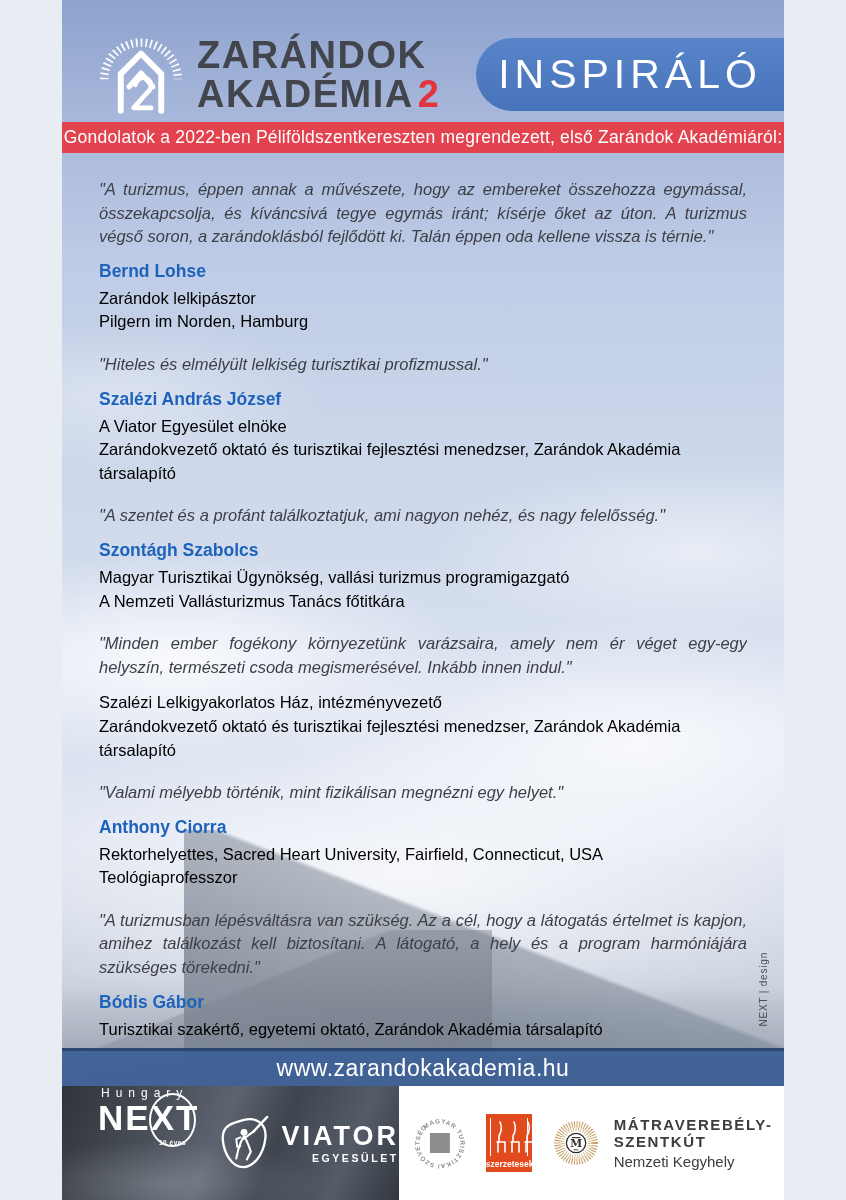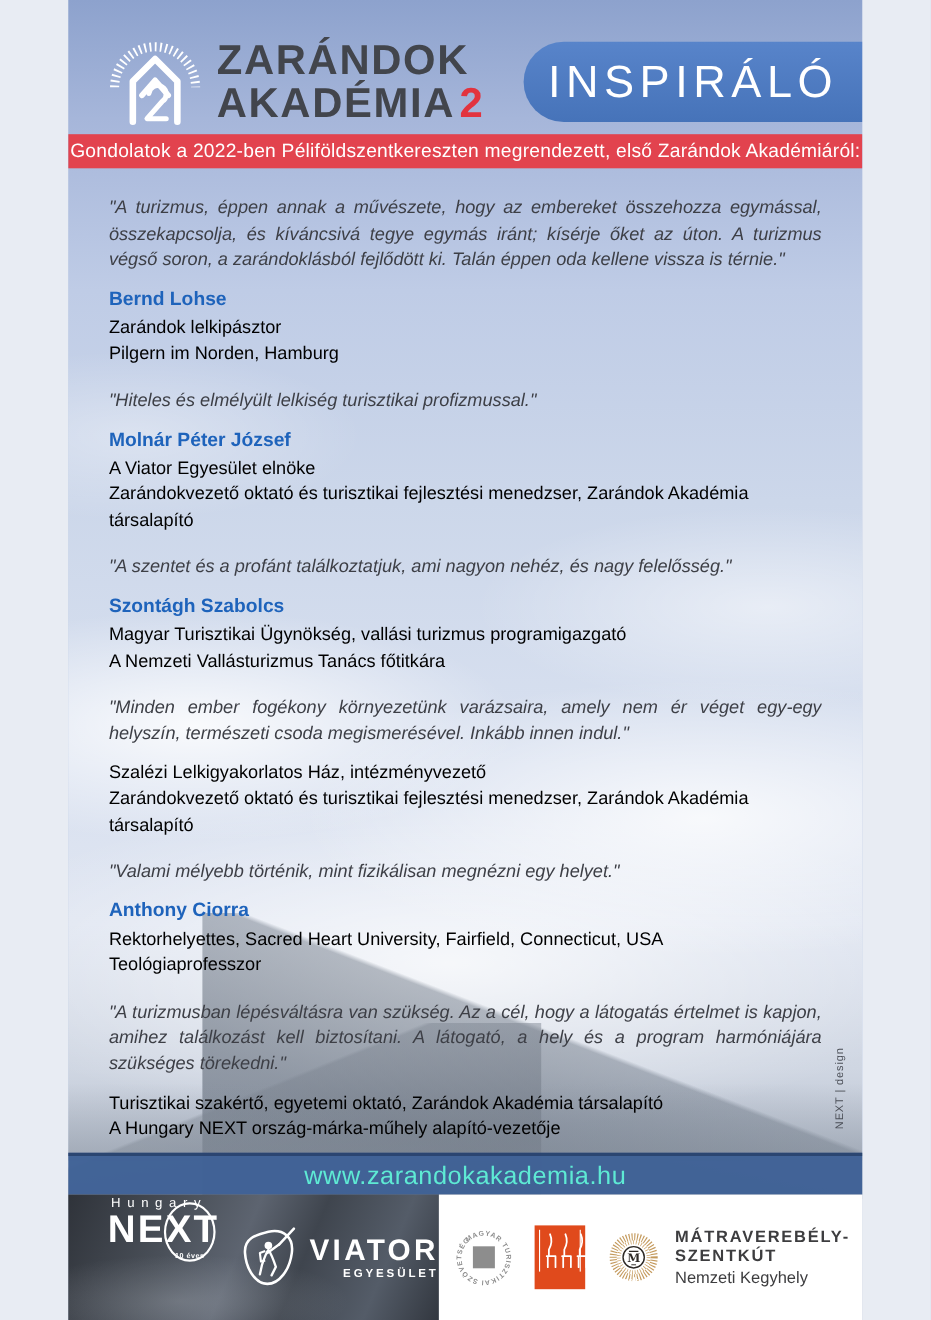--- a/index.html
+++ b/index.html
@@ -47,21 +47,21 @@
   .person { font-size:17.5px; font-weight:700; color:var(--name_blue,#1e63bb); margin-bottom:5px; }
   .role { font-size:16.5px; line-height:1.43; color:#000000; }
 
   
   .credit { position:absolute; right:15px; top:952px; writing-mode:vertical-rl; transform:rotate(180deg);
     font-size:10px; color:#4b4f57; letter-spacing:.8px; }
 
   
   .webbar { position:absolute; top:1048px; left:0; right:0; height:38px;
     background:rgba(62,97,150,.96); border-top:3px solid rgba(38,62,104,.8);
-    display:flex; align-items:center; justify-content:center; color:#5eead4; font-size:23px; letter-spacing:.5px; font-weight:500; }
+    display:flex; align-items:center; justify-content:center; color:#ffffff; font-size:23px; letter-spacing:.5px; font-weight:500; }
 
   
   .footer { position:absolute; top:1086px; left:0; right:0; bottom:0; display:flex; }
   .footer-left { width:372px; display:flex; gap:16px; padding-left:36px;
     background:
       radial-gradient(ellipse 220px 60px at 30% 85%, rgba(200,205,212,.25), transparent 70%),
       linear-gradient(113deg,#2f333a 0%,#4a5059 28%,#5d6470 46%,#3f454e 62%,#545c68 82%,#32373f 100%); }
   .footer-right { flex:1; background:#fff; display:flex; align-items:center; gap:19px; padding-left:14px; }
 
   
@@ -77,21 +77,21 @@
   .viator-icon { width:58px; height:58px; }
   .viator-name { font-size:27px; font-weight:800; letter-spacing:3px; line-height:1; }
   .viator-sub { font-size:10.5px; letter-spacing:2.6px; font-weight:600; text-align:right; margin-top:2px; }
 
   
   .mtsz-logo { width:68px; height:68px; }
   .szerz { width:57px; height:58px; background:var(--szerzetesek_orange,#e04a1c); position:relative; padding:4px; }
   .szerz-inner { position:absolute; inset:4px 4px 16px 4px; border:1.5px solid #fff; border-top:none;
     border-bottom:none; }
   .szerz svg { position:absolute; top:4px; left:4px; }
-  .szerz-label { position:absolute; left:0; right:0; bottom:3px; text-align:center; color:#fff; font-size:8.5px; font-weight:700;padding-left:47px; }
+  .szerz-label { position:absolute; left:0; right:0; bottom:3px; text-align:center; color:#fff; font-size:8.5px; font-weight:700; }
   .szentkut { display:flex; align-items:center; gap:12px; }
   .szentkut-sun { width:64px; height:64px; }
   .szentkut-name { font-size:15px; font-weight:700; letter-spacing:1.6px; color:#3d3d3f; }
   .szentkut-sub { font-size:15px; color:#3d3d3f; margin-top:3px; }
   .serif { font-family:"DejaVu Serif", serif; }
 </style>
 </head>
 <body>
 
 <div class="page">
@@ -118,21 +118,21 @@
 
   <div class="content">
     <div class="block">
       <p class="quote">"A turizmus, éppen annak a művészete, hogy az embereket összehozza egymással, összekapcsolja, és kíváncsivá tegye egymás iránt; kísérje őket az úton. A turizmus végső soron, a zarándoklásból fejlődött ki. Talán éppen oda kellene vissza is térnie."</p>
       <div class="person">Bernd Lohse</div>
       <div class="role">Zarándok lelkipásztor</div>
       <div class="role">Pilgern im Norden, Hamburg</div>
     </div>
     <div class="block">
       <p class="quote">"Hiteles és elmélyült lelkiség turisztikai profizmussal."</p>
-      <div class="person">Molnár Péter József</div>
+      <div class="person">Szalézi András József</div>
       <div class="role">A Viator Egyesület elnöke</div>
       <div class="role">Zarándokvezető oktató és turisztikai fejlesztési menedzser, Zarándok Akadémia társalapító</div>
     </div>
     <div class="block">
       <p class="quote">"A szentet és a profánt találkoztatjuk, ami nagyon nehéz, és nagy felelősség."</p>
       <div class="person">Szontágh Szabolcs</div>
       <div class="role">Magyar Turisztikai Ügynökség, vallási turizmus programigazgató</div>
       <div class="role">A Nemzeti Vallásturizmus Tanács főtitkára</div>
     </div>
     <div class="block">
@@ -141,20 +141,21 @@
       <div class="role">Zarándokvezető oktató és turisztikai fejlesztési menedzser, Zarándok Akadémia társalapító</div>
     </div>
     <div class="block">
       <p class="quote">"Valami mélyebb történik, mint fizikálisan megnézni egy helyet."</p>
       <div class="person">Anthony Ciorra</div>
       <div class="role">Rektorhelyettes, Sacred Heart University, Fairfield, Connecticut, USA</div>
       <div class="role">Teológiaprofesszor</div>
     </div>
     <div class="block">
       <p class="quote">"A turizmusban lépésváltásra van szükség. Az a cél, hogy a látogatás értelmet is kapjon, amihez találkozást kell biztosítani. A látogató, a hely és a program harmóniájára szükséges törekedni."</p>
+      <div class="person">Bódis Gábor</div>
       <div class="role">Turisztikai szakértő, egyetemi oktató, Zarándok Akadémia társalapító</div>
       <div class="role">A Hungary NEXT ország-márka-műhely alapító-vezetője</div>
     </div>
   </div>
 
   <div class="credit">NEXT | design</div>
 
   <div class="webbar">
     <span>www.zarandokakademia.hu</span>
   </div>

